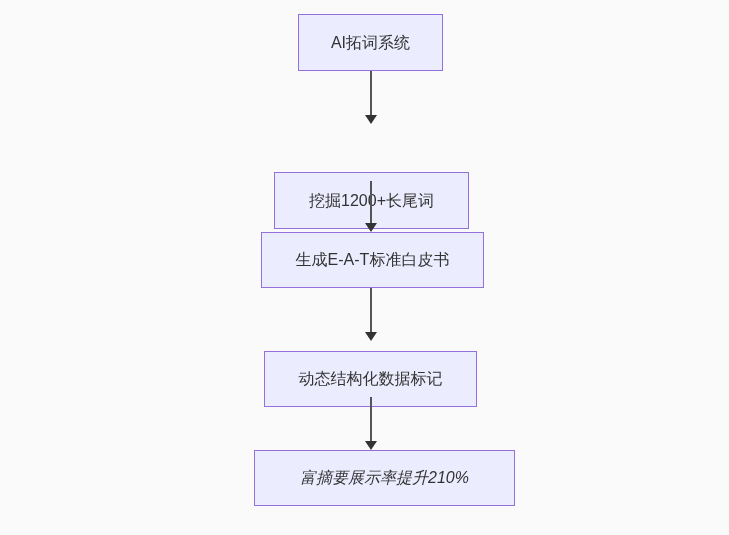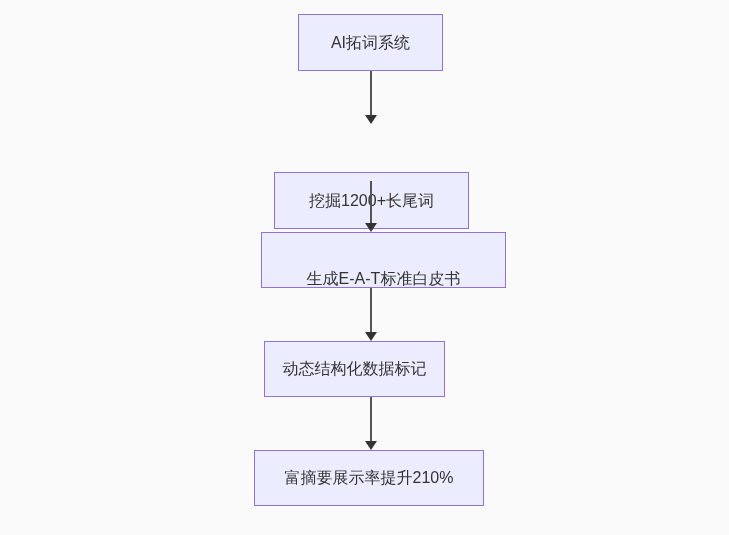--- a/index.html
+++ b/index.html
@@ -29,23 +29,23 @@
     color: var(--node-text);
     display: flex;
     align-items: center;
     justify-content: center;
     font-size: 16px;
     text-align: center;
     line-height: 1;
   }
   .n1 { left: 298px; top: 14px;  width: 145px; height: 57px; }
   .n2 { left: 274px; top: 124px; width: 195px; height: 57px; margin-top: 48px; }
-  .n3 { left: 261px; top: 232px; width: 245px; height: 56px; align-items: flex-end; }
-  .n4 { left: 264px; top: 341px; width: 181px; height: 56px; }
-  .n5 { left: 254px; top: 450px; width: 230px; height: 56px; }
+  .n3 { left: 261px; top: 232px; width: 223px; height: 56px; }
+  .n4 { left: 264px; top: 351px; width: 213px; height: 56px; }
+  .n5 { left: 254px; top: 450px; width: 261px; height: 56px; font-style: italic; }
 
   .edge { position: absolute; left: 364px; width: 13px; }
   .e1 { top: 71px;  height: 53px; }
   .e2 { top: 181px; height: 51px; }
   .e3 { top: 288px; height: 53px; }
   .e4 { top: 397px; height: 53px; }
   .edge-line {
     position: absolute;
     left: 5.5px; top: 0;
     width: 2px;

